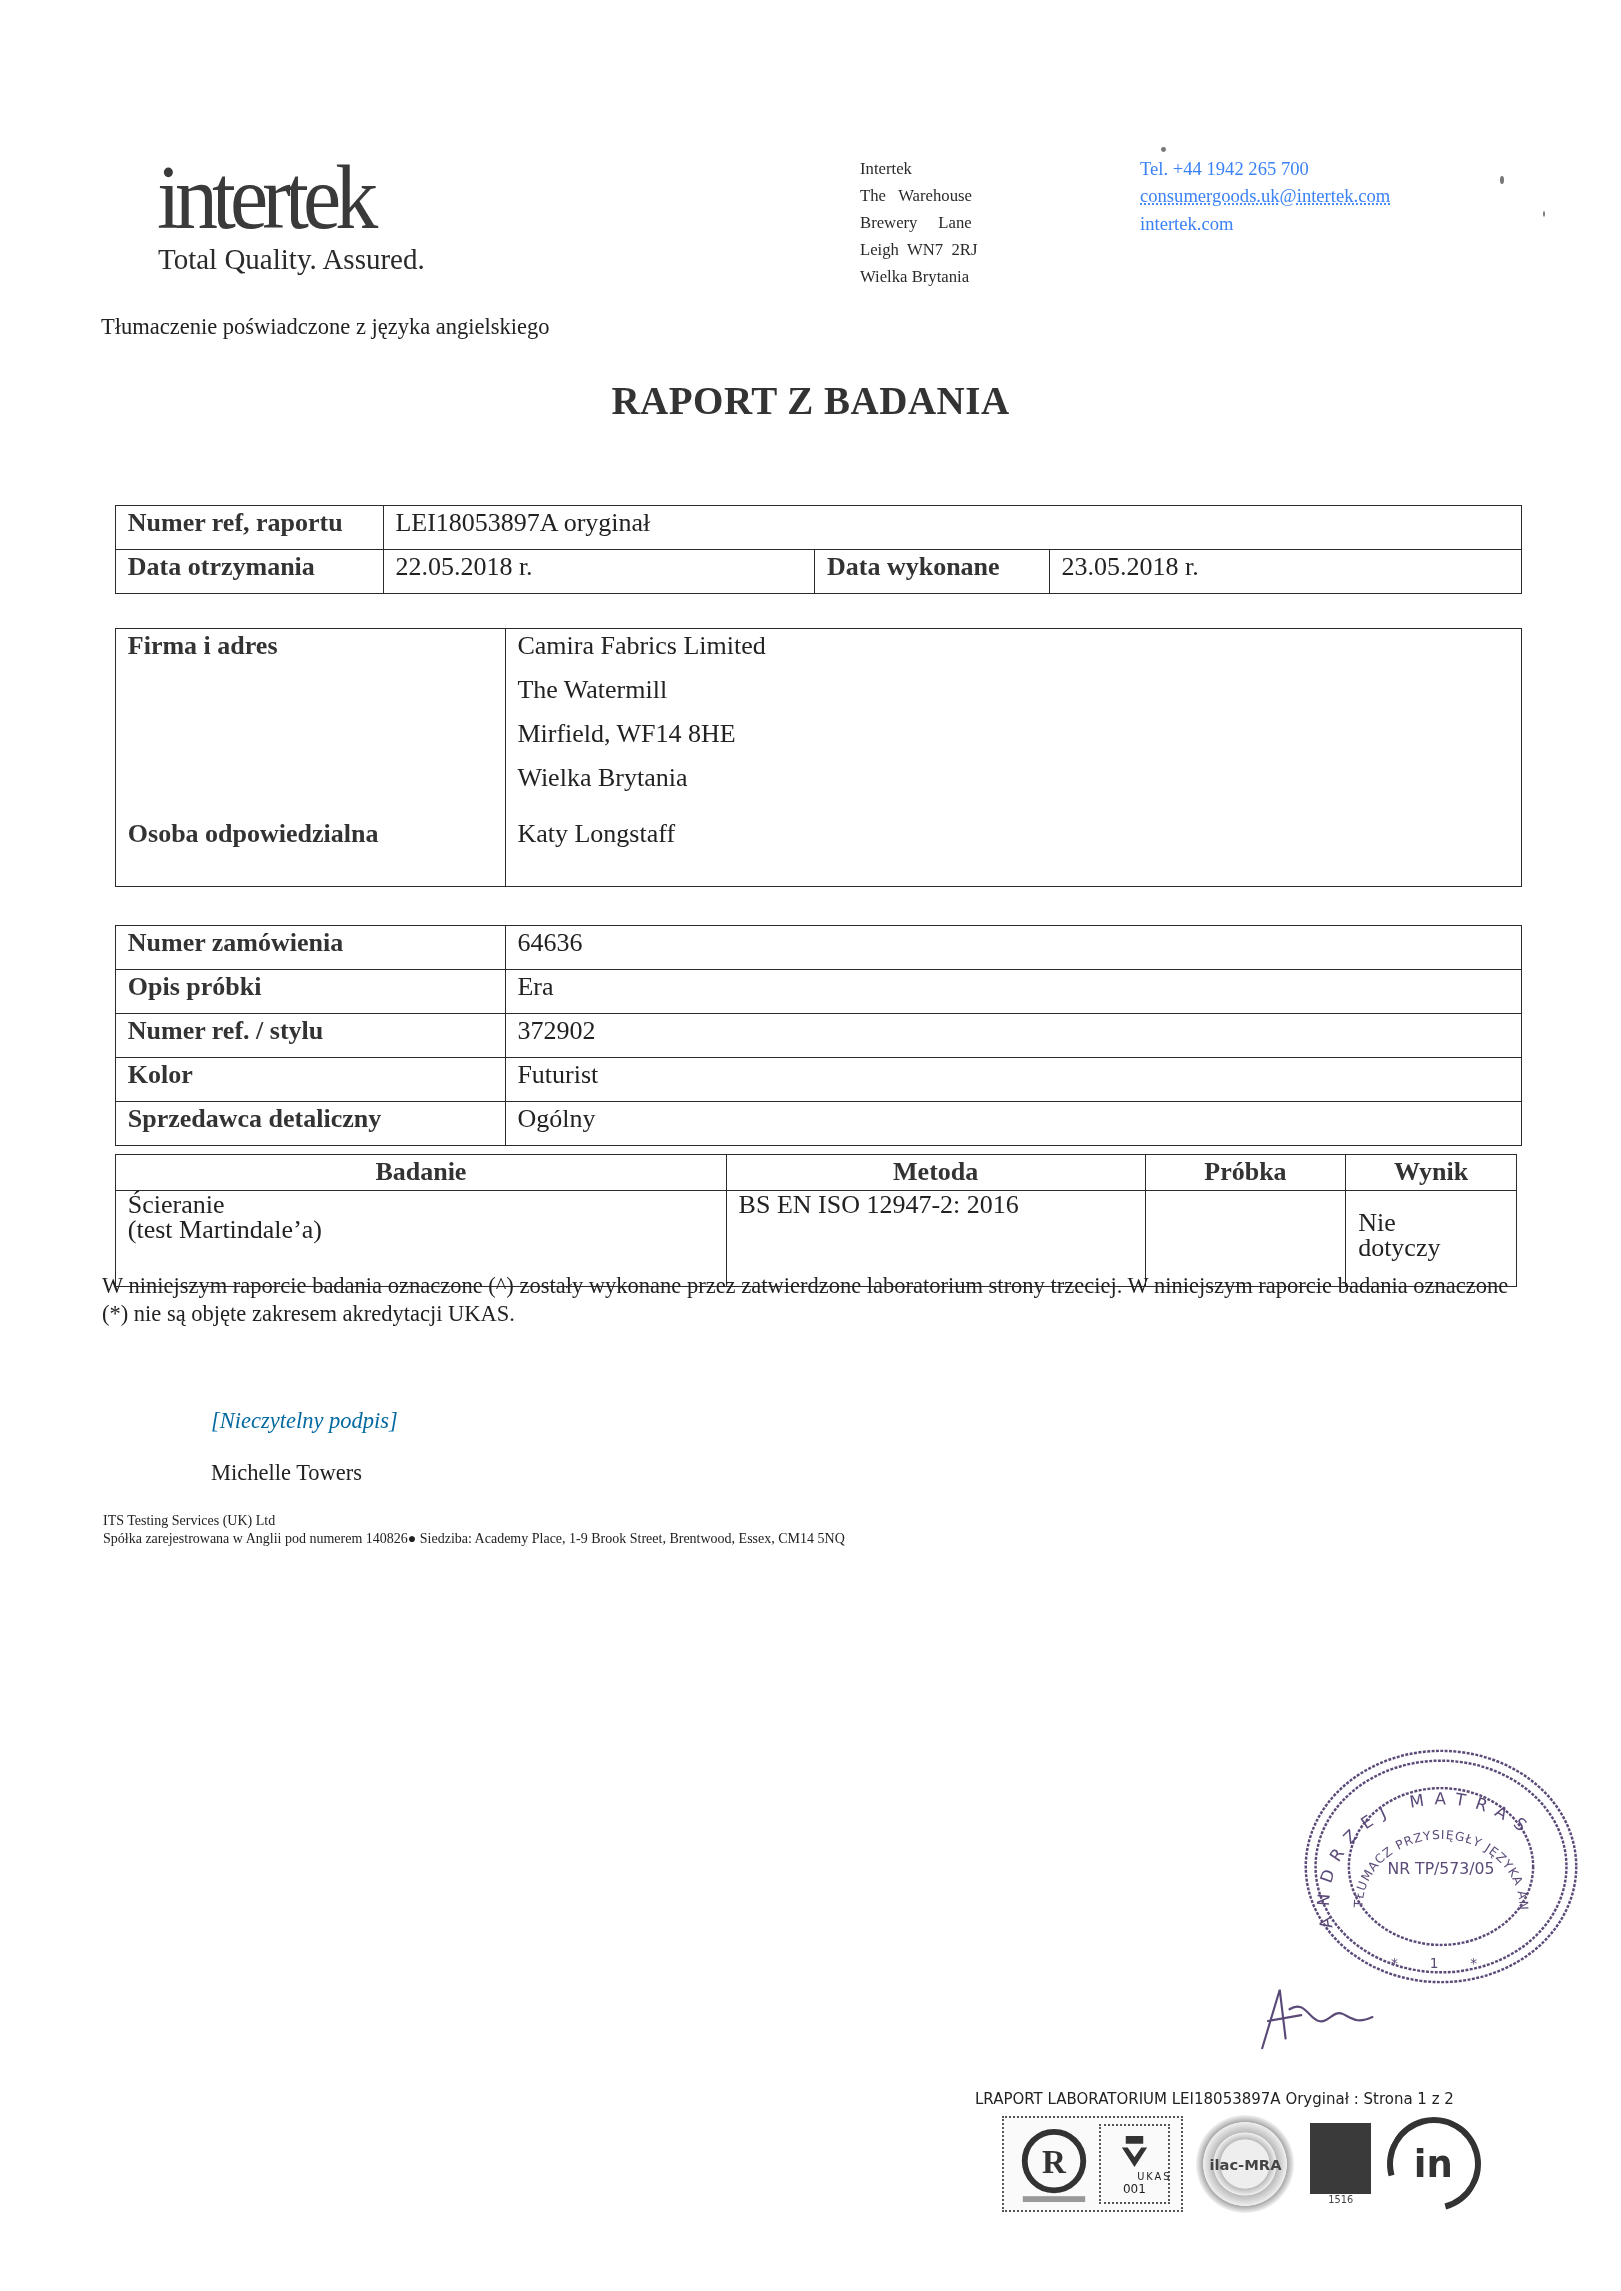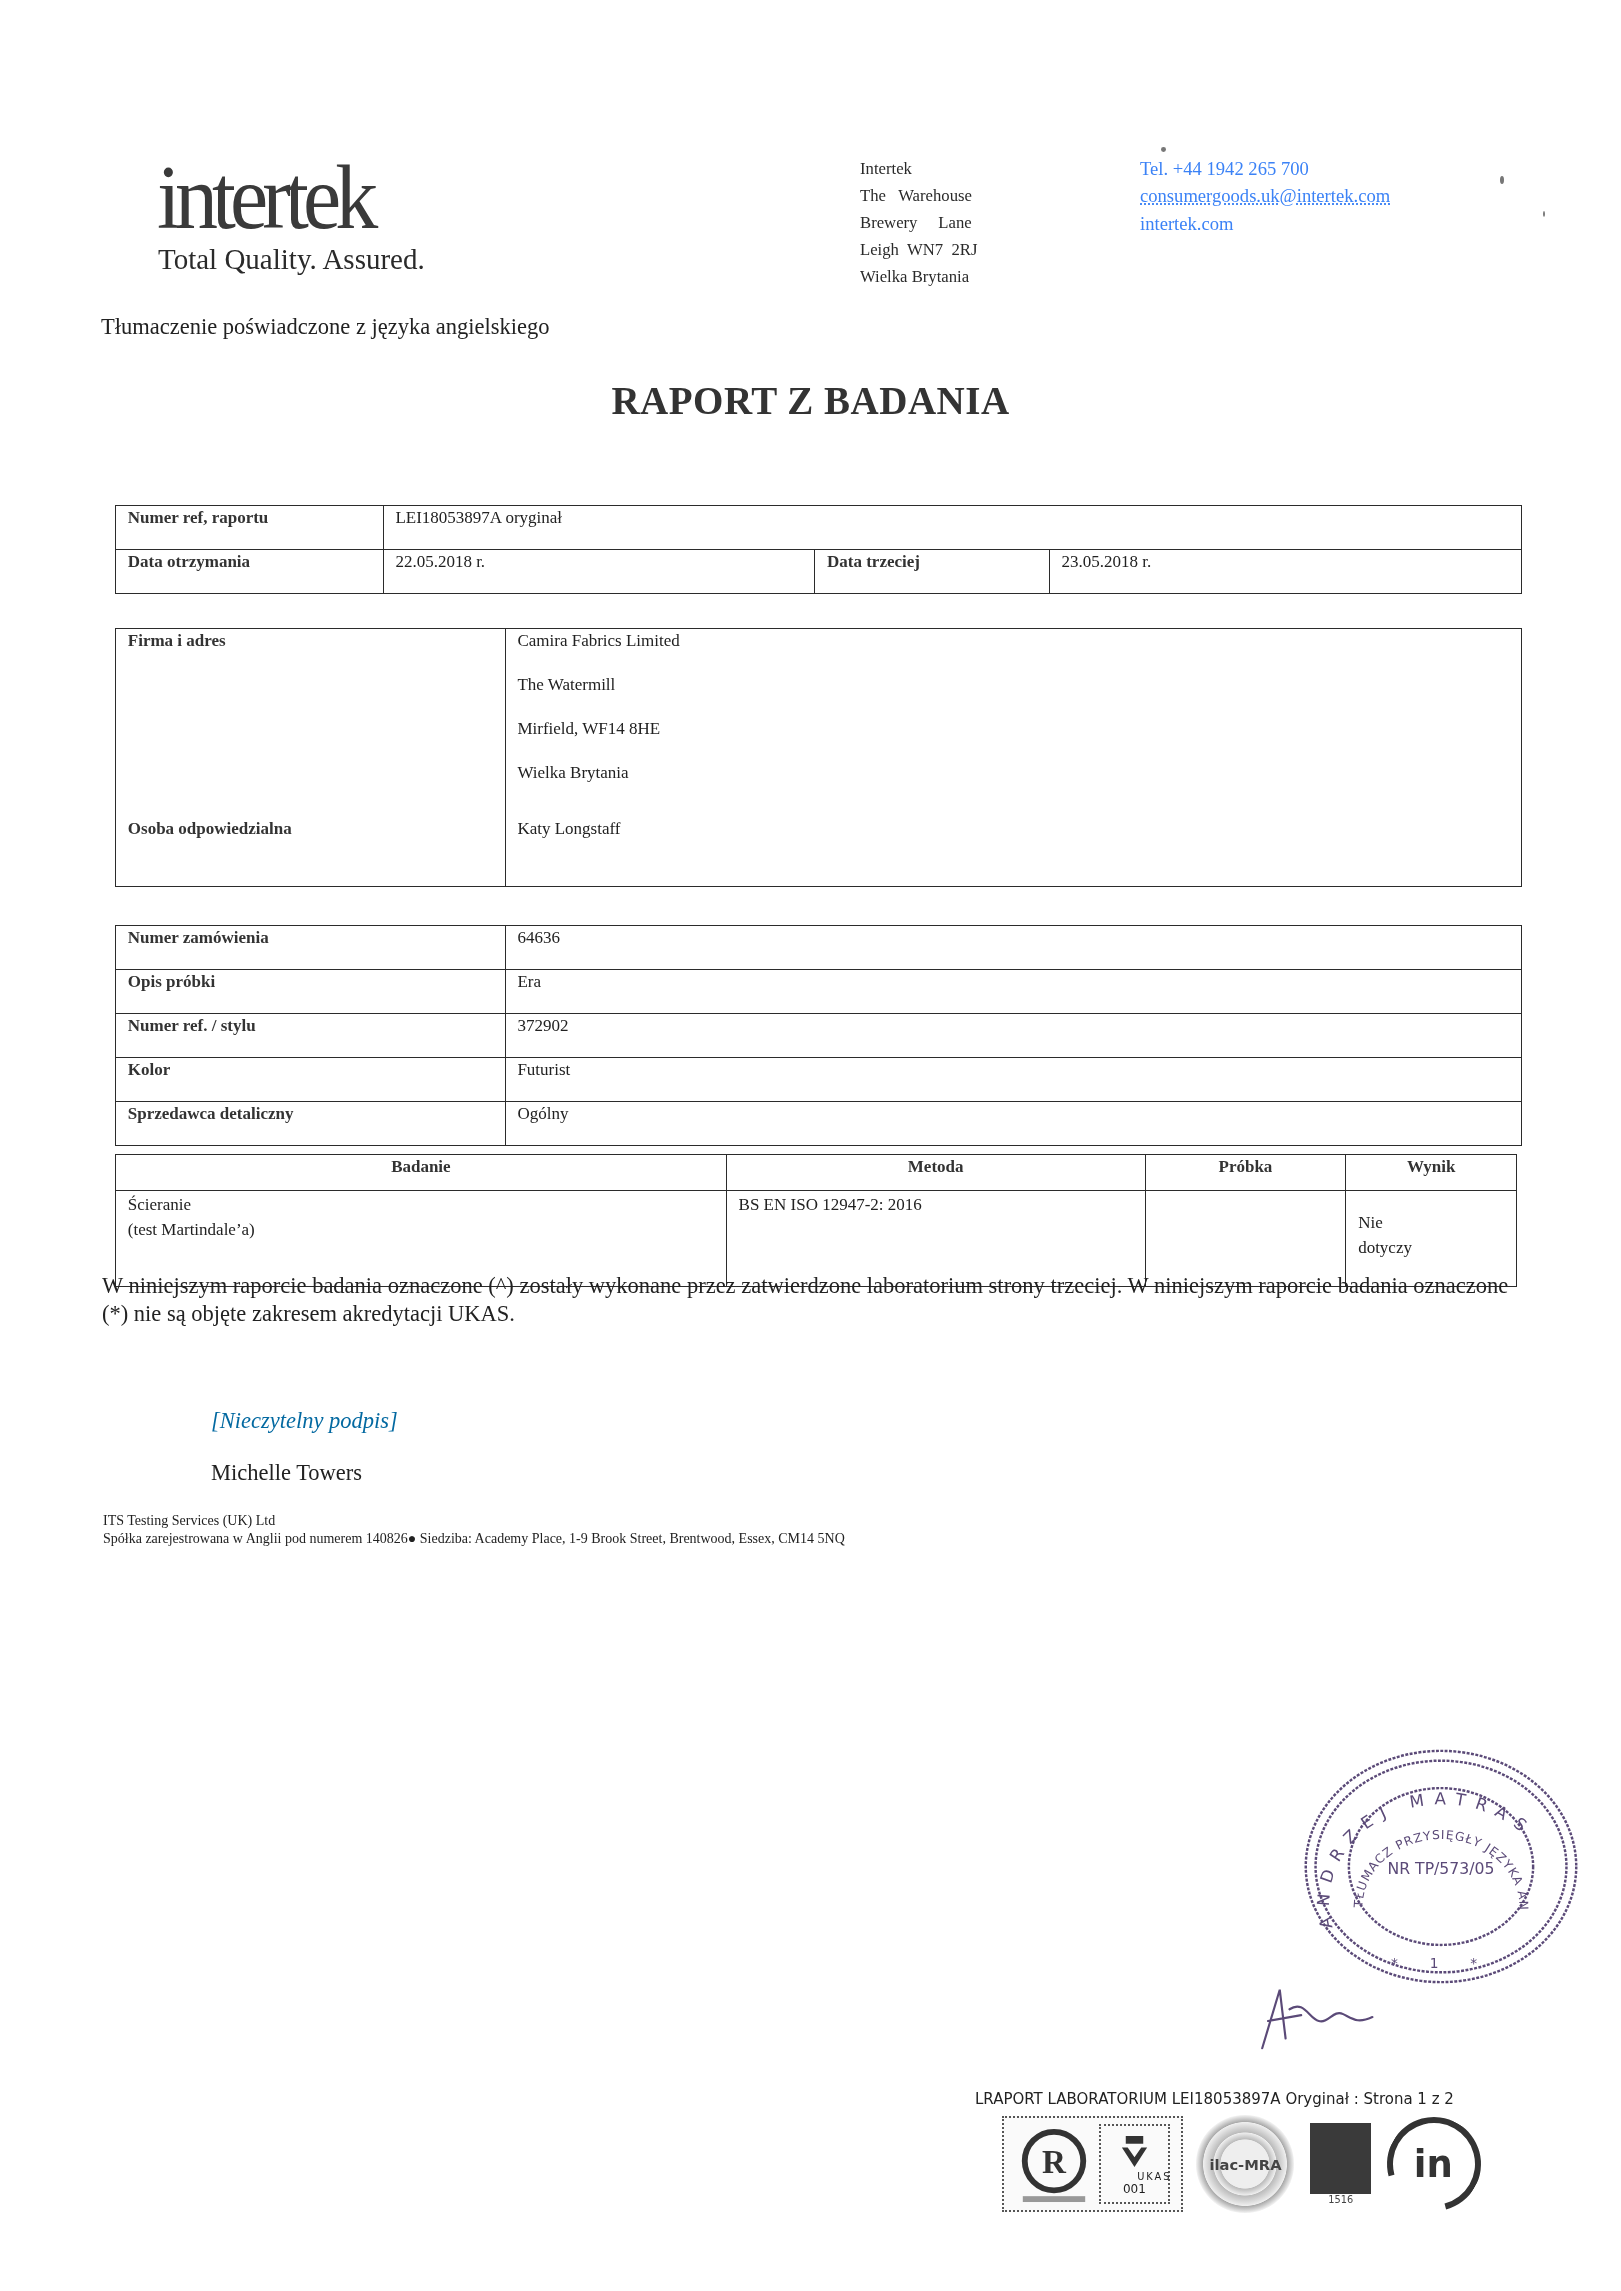--- a/index.html
+++ b/index.html
@@ -14,21 +14,21 @@
     color:#3a3a3a; line-height:1; font-family:"Liberation Serif", serif;
     transform:scaleY(1.05);
   }
   .tagline { left:158px; top:243px; font-size:29px; color:#2a2a2a; }
   .addr { left:860px; top:155px; font-size:16.7px; line-height:27px; color:#2a2a2a; }
   .contact { left:1140px; top:155px; font-size:18.6px; line-height:27.4px; color:#3b82f6; }
   .contact .email { text-decoration:underline dotted; }
   .subtitle { left:101px; top:314px; font-size:22.5px; color:#222; }
   .title { left:0; width:1621px; top:378px; text-align:center; font-size:39px; font-weight:bold; color:#333; letter-spacing:0.5px; }
 
-  table.doc { position:absolute; border-collapse:collapse; font-size:17px; color:#222;font-family:Liberation Serif, serif; }
+  table.doc { position:absolute; border-collapse:collapse; font-size:26px; color:#222;font-family:Liberation Serif, serif; }
   table.doc td, table.doc th { border:1.6px solid #2b2b2b; vertical-align:top; padding:2px 9.8px 0 11.8px; text-align:left; }
   .lbl { font-weight:bold; color:#333; }
 
   #t1 { left:115px; top:505px; width:1407px; }
   #t1 tr { height:44px; }
 
   #t2 { left:115px; top:628px; width:1407px; height:259px; }
   #t2 td { border-left:1.6px solid #2b2b2b; }
   .addr-lines div { height:44px; }
 
@@ -77,21 +77,21 @@
 
 <table class="doc" id="t1">
   <tbody>
       <tr>
     <td class="lbl" style="width:245px">Numer ref, raportu</td>
     <td colspan="3">LEI18053897A oryginał</td>
   </tr>
   <tr>
     <td class="lbl">Data otrzymania</td>
     <td style="width:409px">22.05.2018 r.</td>
-    <td class="lbl" style="width:212px">Data trzeciej</td>
+    <td class="lbl" style="width:212px">Data wykonane</td>
     <td>23.05.2018 r.</td>
   </tr>
 </tbody>
   </table>
 
 <table class="doc" id="t2">
   <tbody>
       <tr>
     <td class="lbl" style="width:367px; position:relative;">
       <div>Firma i adres</div>

